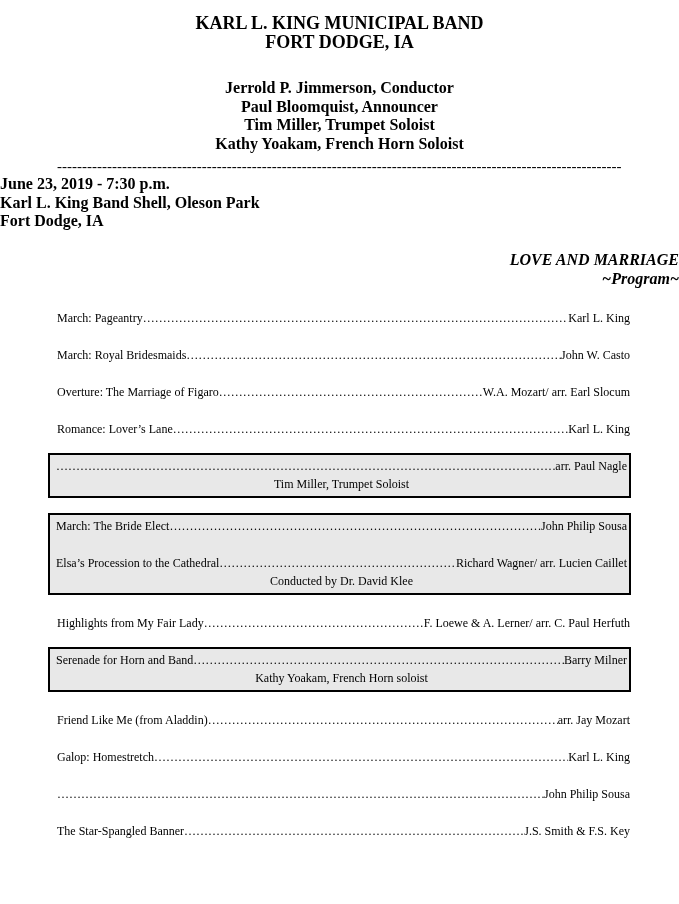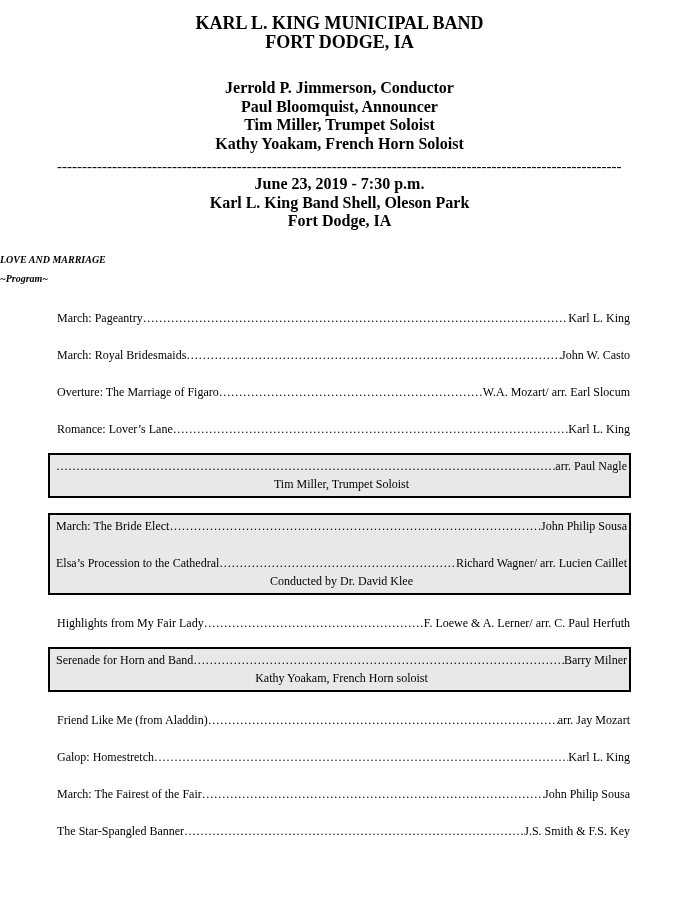--- a/index.html
+++ b/index.html
@@ -44,33 +44,32 @@
     margin: 7px auto 0 auto;
     font-size: 15px;
     line-height: 13px;
     white-space: nowrap;
     overflow: hidden;
   }
 
   
   .event {
     margin-top: 2px;
-    text-align: center;
     font-weight: bold;
     font-size: 16px;
     line-height: 18.5px;
   }
 
   
   .program-header {
     margin-top: 19px;
-    text-align: left;
+    text-align: right;
     font-weight: bold;
     font-style: italic;
-    font-size: 10px;
+    font-size: 16px;
     line-height: 19px;
   }
 
   
   .program {
     margin: 21px 48px 0 48px;
     font-size: 12px;
   }
   .prow {
     display: flex;
@@ -210,21 +209,20 @@
       <span class="pc">arr. Jay Mozart</span>
     </div>
 
     <div class="prow piece">
       <span class="pt">Galop: Homestretch</span>
       <span class="leader">……………………………………………………………………………………………………………………………………………………………………………………………………………………………………</span>
       <span class="pc">Karl L. King</span>
     </div>
 
     <div class="prow piece">
-      <span class="pt">March: The Fairest of the Fair</span>
       <span class="leader">……………………………………………………………………………………………………………………………………………………………………………………………………………………………………</span>
       <span class="pc">John Philip Sousa</span>
     </div>
 
     <div class="prow piece">
       <span class="pt">The Star-Spangled Banner</span>
       <span class="leader">……………………………………………………………………………………………………………………………………………………………………………………………………………………………………</span>
       <span class="pc">J.S. Smith &amp; F.S. Key</span>
     </div>
 

